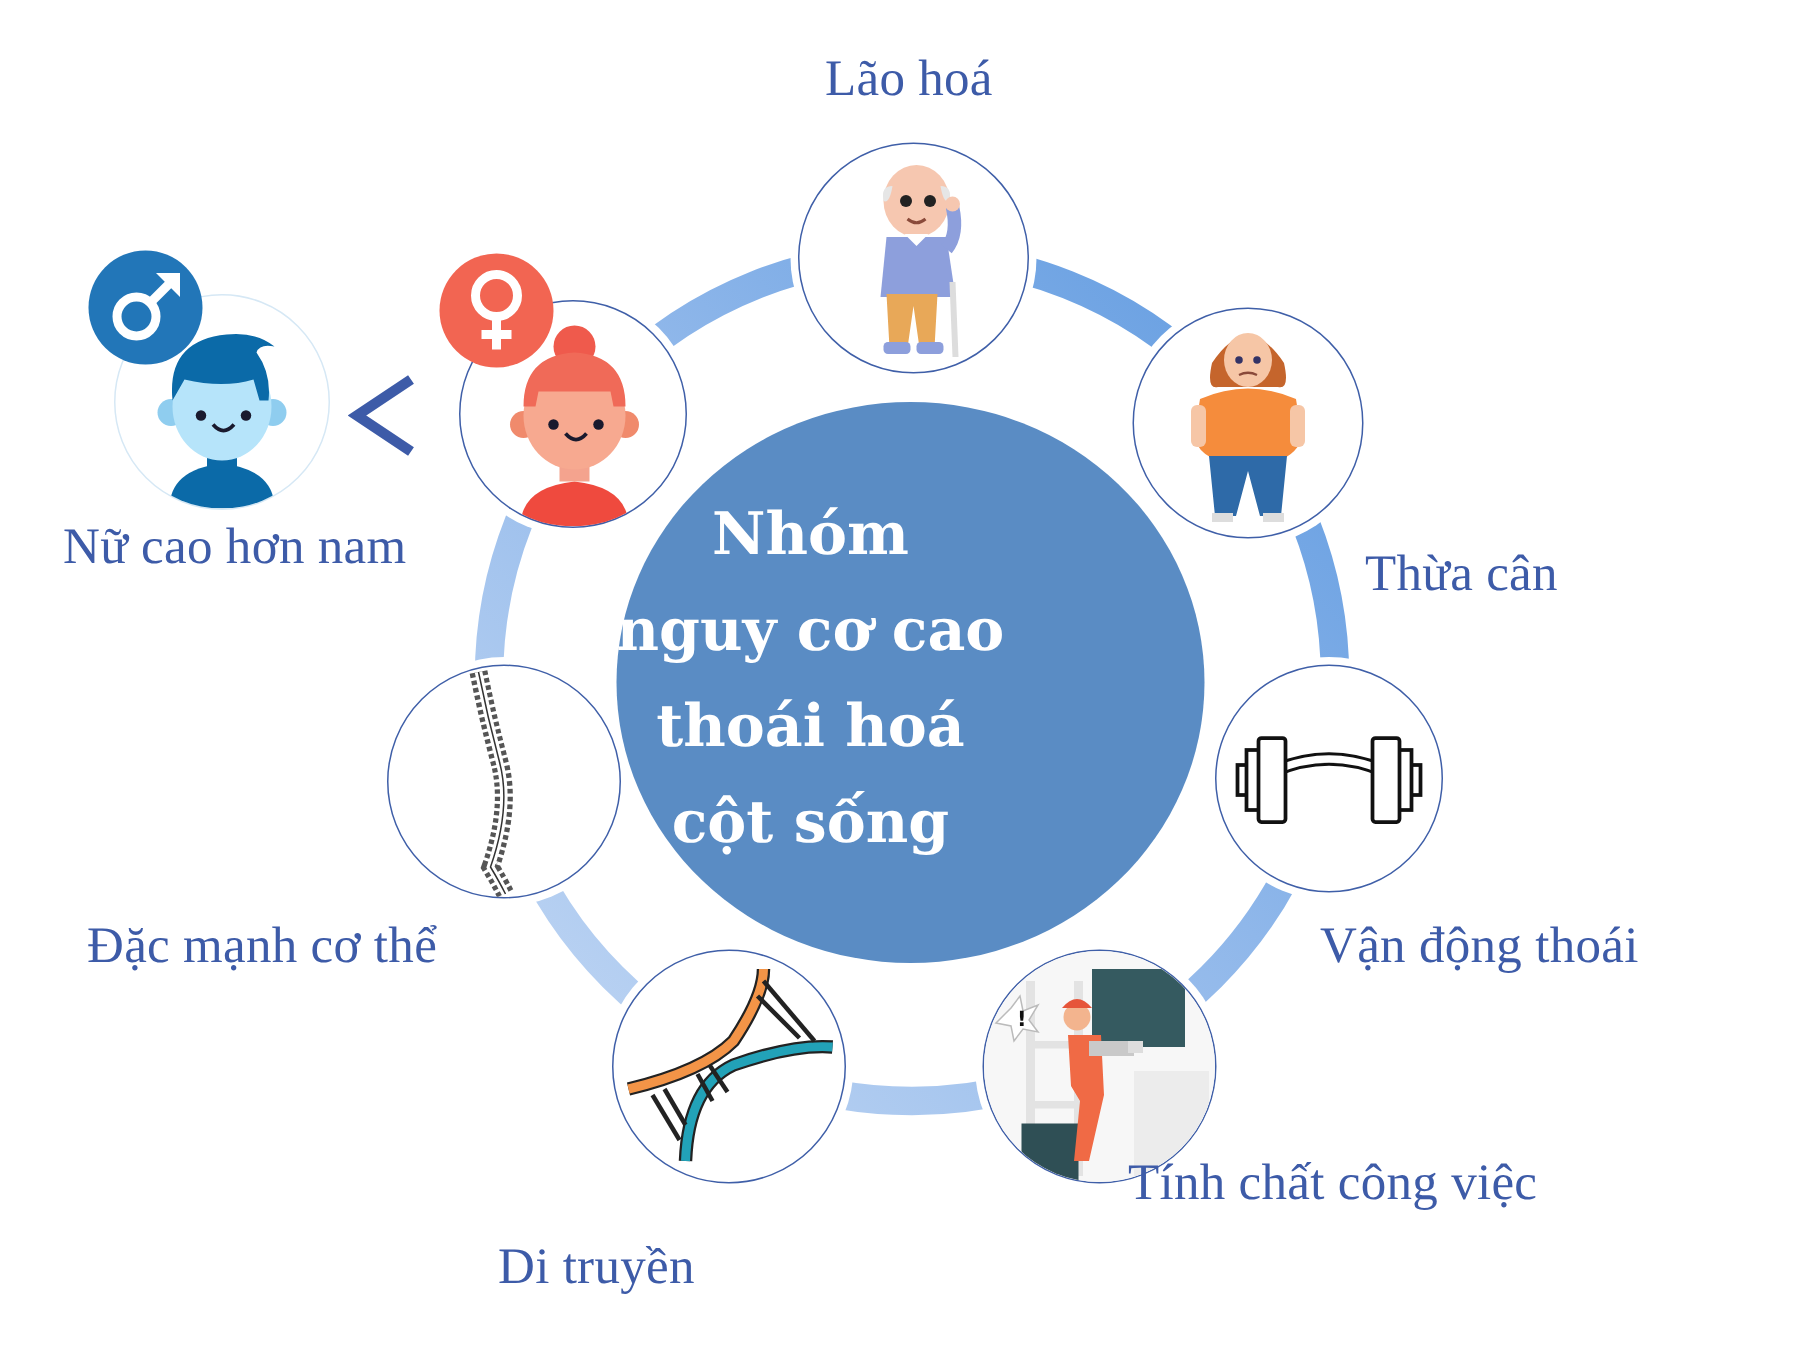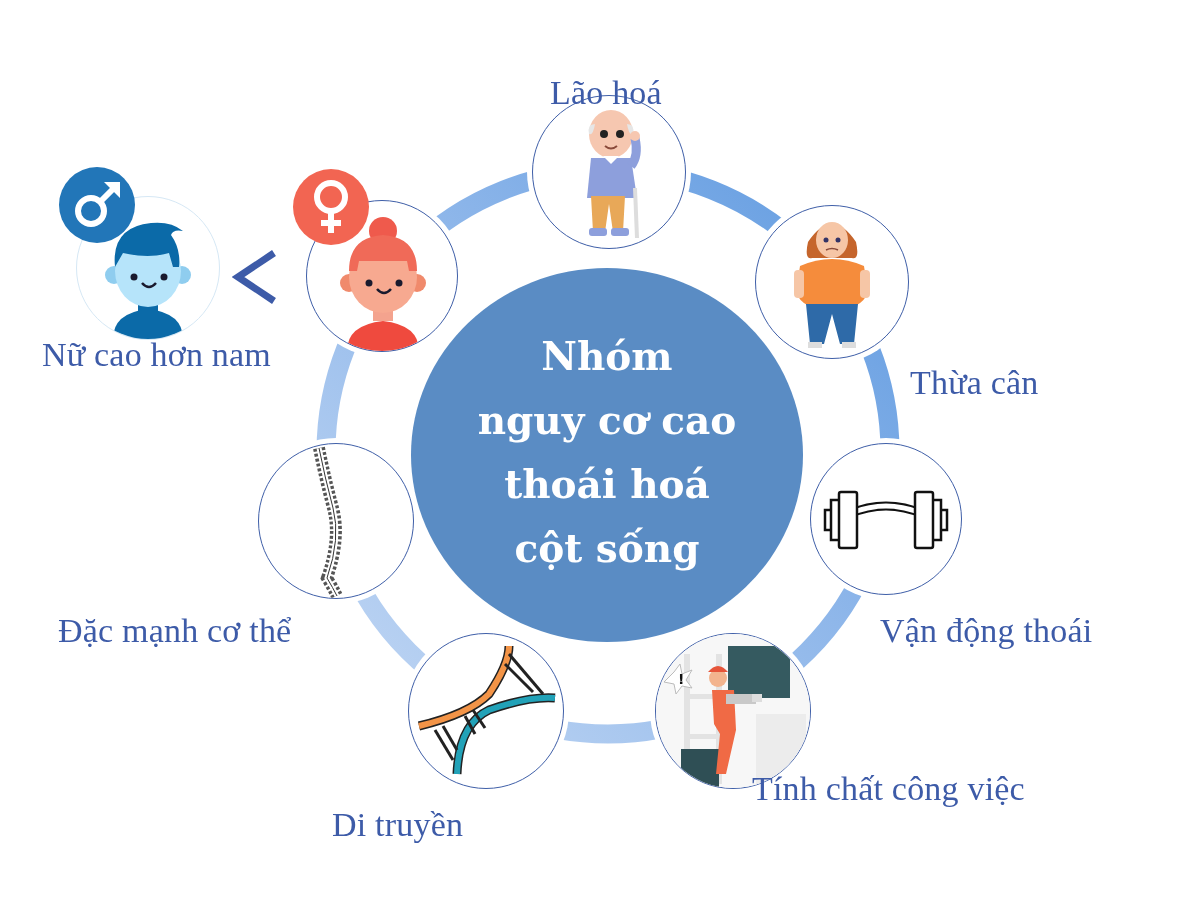--- a/index.html
+++ b/index.html
@@ -5,21 +5,21 @@
   html, body { margin: 0; padding: 0; }
   body {
     width: 1200px; height: 900px; background: #ffffff; position: relative; overflow: hidden;
     font-family: "DejaVu Serif", "Liberation Serif", serif;
   }
   .stage { position: absolute; left: 0; top: 0; width: 1200px; height: 900px; }
   .ring-svg { position: absolute; left: 0; top: 0; }
   .center-circle {
     position: absolute; left: 411px; top: 268px; width: 392px; height: 374px;
     border-radius: 50%; background: #5a8cc4;
-    display: flex; align-items: center; justify-content: center; text-align: center;
+    display: flex; align-items: center; justify-content: flex-start; text-align: center;
   }
   .center-text {
     color: #ffffff; font-family: "DejaVu Serif", serif; font-weight: bold;
     font-size: 39px; line-height: 64px; white-space: pre-line; margin-top: -6px;
   }
   .node {
     position: absolute; border-radius: 50%; background: #ffffff;
     border: 1.5px solid #3f5fa8; box-shadow: 0 0 0 5px #ffffff;
     overflow: hidden;
   }
@@ -67,21 +67,21 @@
       <path d="M58 62 h40 l6 40 h-50z" fill="#8d9fdc"></path>
       <path d="M70 60 l8 8 l8 -8z" fill="#fff"></path>
       <path d="M98 70 q8 -10 4 -28" stroke="#8d9fdc" stroke-width="9" fill="none"></path>
       <circle cx="102" cy="40" r="5" fill="#f6c7b0"></circle>
       <path d="M58 100 h34 l-2 36 h-10 l-4 -28 l-4 28 h-12z" fill="#e8a858"></path>
       <rect x="56" y="132" width="18" height="8" rx="3" fill="#8d9fdc"></rect>
       <rect x="78" y="132" width="18" height="8" rx="3" fill="#8d9fdc"></rect>
       <line x1="102" y1="92" x2="104" y2="142" stroke="#ddd" stroke-width="4"></line>
     </svg>
   </div>
-  <div class="label" style="left:550px;top:34px;margin-top:40px;">Lão hoá</div>
+  <div class="label" style="left:550px;top:34px;">Lão hoá</div>
 
   <div class="node" style="left:755px;top:205px;width:152px;height:152px;">
     <svg viewBox="0 0 152 152">
       <path d="M52 36 q24 -36 48 0 q4 18 -4 16 h-40 q-8 2 -4 -16z" fill="#c5652c"></path>
       <ellipse cx="76" cy="34" rx="16" ry="18" fill="#f6c6a6"></ellipse>
       <circle cx="70" cy="34" r="2.5" fill="#336"></circle>
         <circle cx="82" cy="34" r="2.5" fill="#336"></circle>
       <path d="M70 44 q6 -3 12 0" stroke="#8a4a3a" stroke-width="1.5" fill="none"></path>
       <path d="M44 60 q32 -14 64 0 l4 26 q-6 18 -36 18 q-30 0 -36 -18z" fill="#f58c3c"></path>
       <rect x="38" y="64" width="10" height="28" rx="4" fill="#f6c6a6"></rect>
@@ -137,21 +137,21 @@
       <g stroke="#222" stroke-width="3">
         <line x1="26" y1="96" x2="44" y2="126"></line>
           <line x1="34" y1="92" x2="48" y2="116"></line>
         <line x1="56" y1="82" x2="66" y2="100"></line>
           <line x1="64" y1="76" x2="76" y2="94"></line>
         <line x1="96" y1="30" x2="124" y2="58"></line>
           <line x1="100" y1="20" x2="134" y2="60"></line>
       </g>
     </svg>
   </div>
-  <div class="label" style="left:332px;top:806px;">Di truyền</div>
+  <div class="label" style="left:332px;top:826px;">Di truyền</div>
 
   <div class="node" style="left:258px;top:443px;width:154px;height:154px;">
     <svg viewBox="0 0 154 154">
       <path d="M60 4 q6 30 14 60 q8 30 -6 70 q6 10 10 18" stroke="#555" stroke-width="12" fill="none" stroke-dasharray="3 2"></path>
       <path d="M60 4 q6 30 14 60 q8 30 -6 70 q6 10 10 18" stroke="#fff" stroke-width="5" fill="none"></path>
       <path d="M60 4 q6 30 14 60 q8 30 -6 70 q6 10 10 18" stroke="#333" stroke-width="1" fill="none"></path>
     </svg>
   </div>
   <div class="label" style="left:58px;top:612px;">Đặc mạnh cơ thể</div>
 
@@ -195,15 +195,15 @@
       <circle cx="21" cy="33" r="13" stroke="#fff" stroke-width="6" fill="none"></circle>
       <line x1="30" y1="24" x2="46" y2="8" stroke="#fff" stroke-width="6"></line>
       <polygon points="34,4 50,4 50,20" fill="#fff"></polygon>
     </svg>
   </div>
 
   <svg class="lt-sign" viewBox="0 0 46 60">
     <polyline points="42,6 6,30 42,54" stroke="#3d5ba8" stroke-width="7" fill="none"></polyline>
   </svg>
 
-  <div class="label" style="left:42px;top:336px;">Nữ cao hơn nam</div>
+  <div class="label" style="left:42px;top:346px;">Nữ cao hơn nam</div>
 
 </div>
 
 </body></html>

